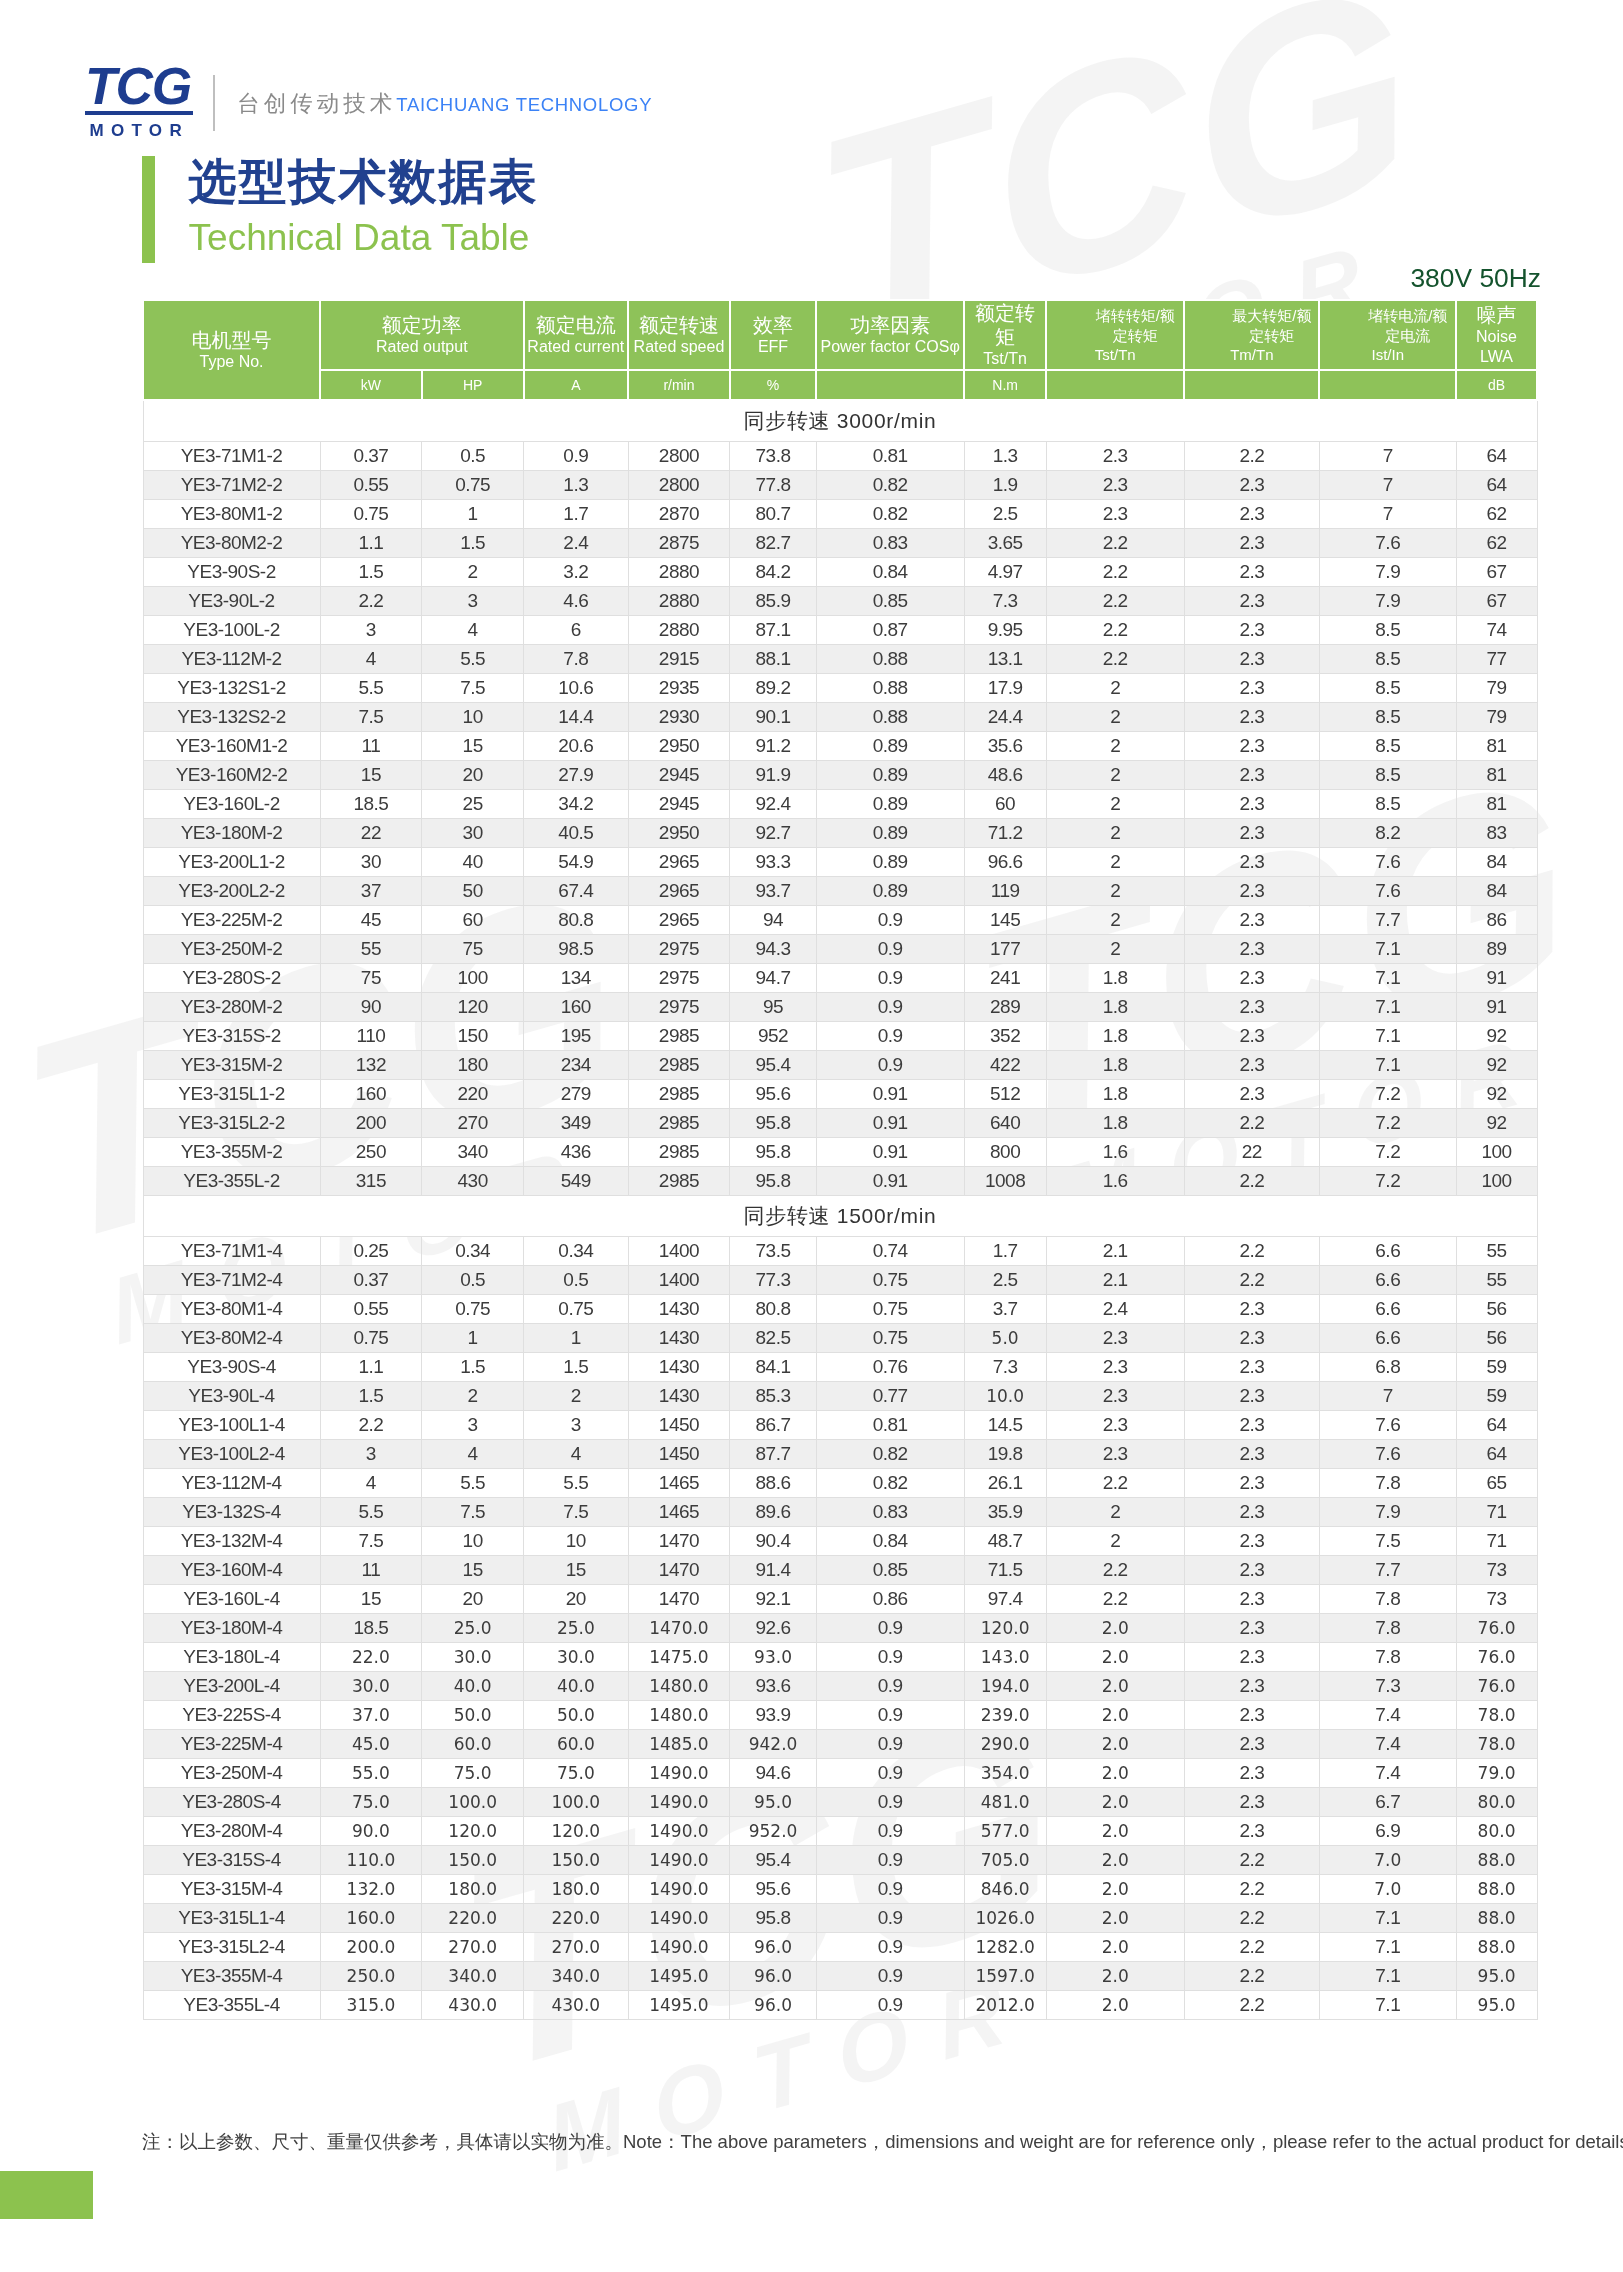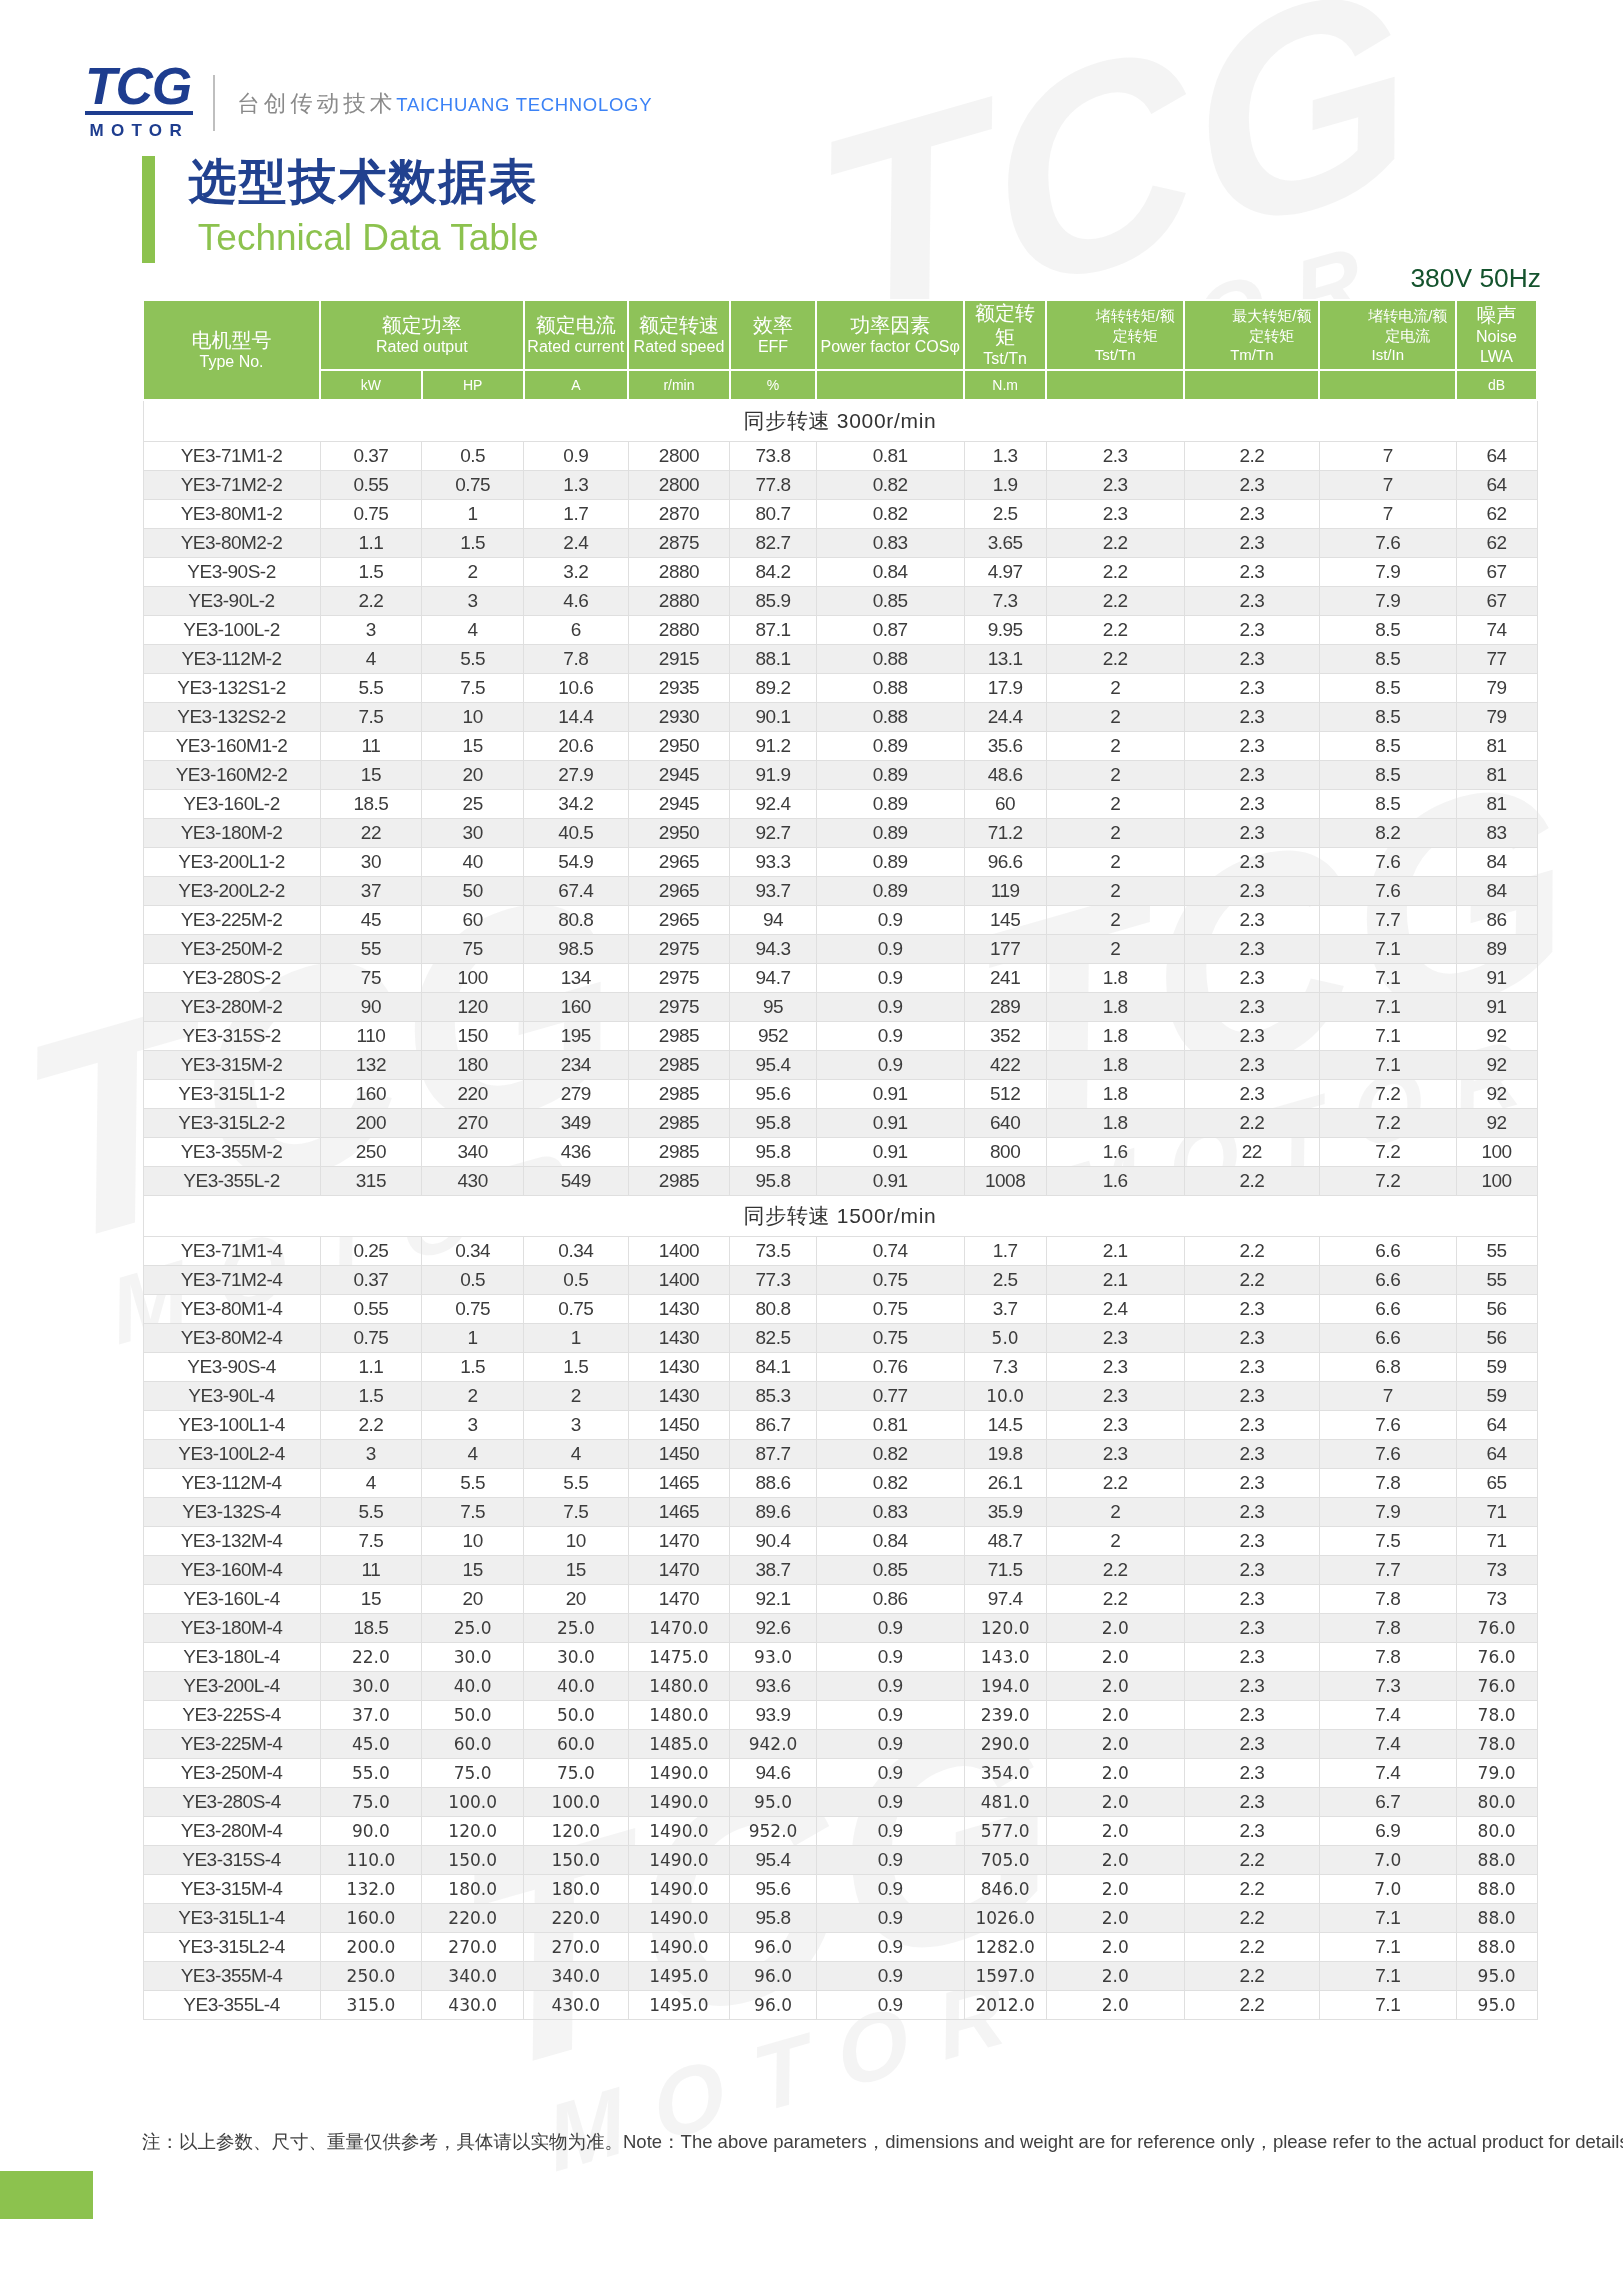--- a/index.html
+++ b/index.html
@@ -33,21 +33,21 @@
   .logo-divider{width:1.3px;height:56px;background:#BFBFBF;margin:0 22.5px 0 20px;}
   .logo-names{display:flex;flex-direction:row;justify-content:center;}
   .logo-cn{color:#8A8A8A;font-size:22.5px;letter-spacing:4px;}
   .logo-en{color:#3b82f6;font-size:18.5px;letter-spacing:0.7px;margin-top:6.6px;}
 
   
   .title-block{position:absolute;left:142px;top:156px;display:flex;z-index:2;}
   .title-bar{width:12.6px;height:107px;background:#8CC24E;}
   .title-texts{margin-left:34px;}
   .title-cn{color:#21418F;font-size:48px;font-weight:bold;letter-spacing:2px;line-height:52px;}
-  .title-en{color:#8CC24E;font-size:37px;line-height:42px;margin-top:9.3px;text-align:right;}
+  .title-en{color:#8CC24E;font-size:37px;line-height:42px;margin-top:9.3px;}
 
   .voltage{
     position:absolute;right:82px;top:263px;font-size:26.4px;color:#14532d;z-index:2;
   }
 
   
   table.tech{
     position:absolute;left:142px;top:299px;width:1396px;
     border-collapse:collapse;table-layout:fixed;z-index:1;
     border:0.7px solid #E3E3E3;
@@ -733,21 +733,21 @@
           <td>2.3</td>
           <td>7.5</td>
           <td>71</td>
         </tr>
         <tr class="alt">
           <td>YE3-160M-4</td>
           <td>11</td>
           <td>15</td>
           <td>15</td>
           <td>1470</td>
-          <td>38.7</td>
+          <td>91.4</td>
           <td>0.85</td>
           <td>71.5</td>
           <td>2.2</td>
           <td>2.3</td>
           <td>7.7</td>
           <td>73</td>
         </tr>
         <tr>
           <td>YE3-160L-4</td>
           <td>15</td>

